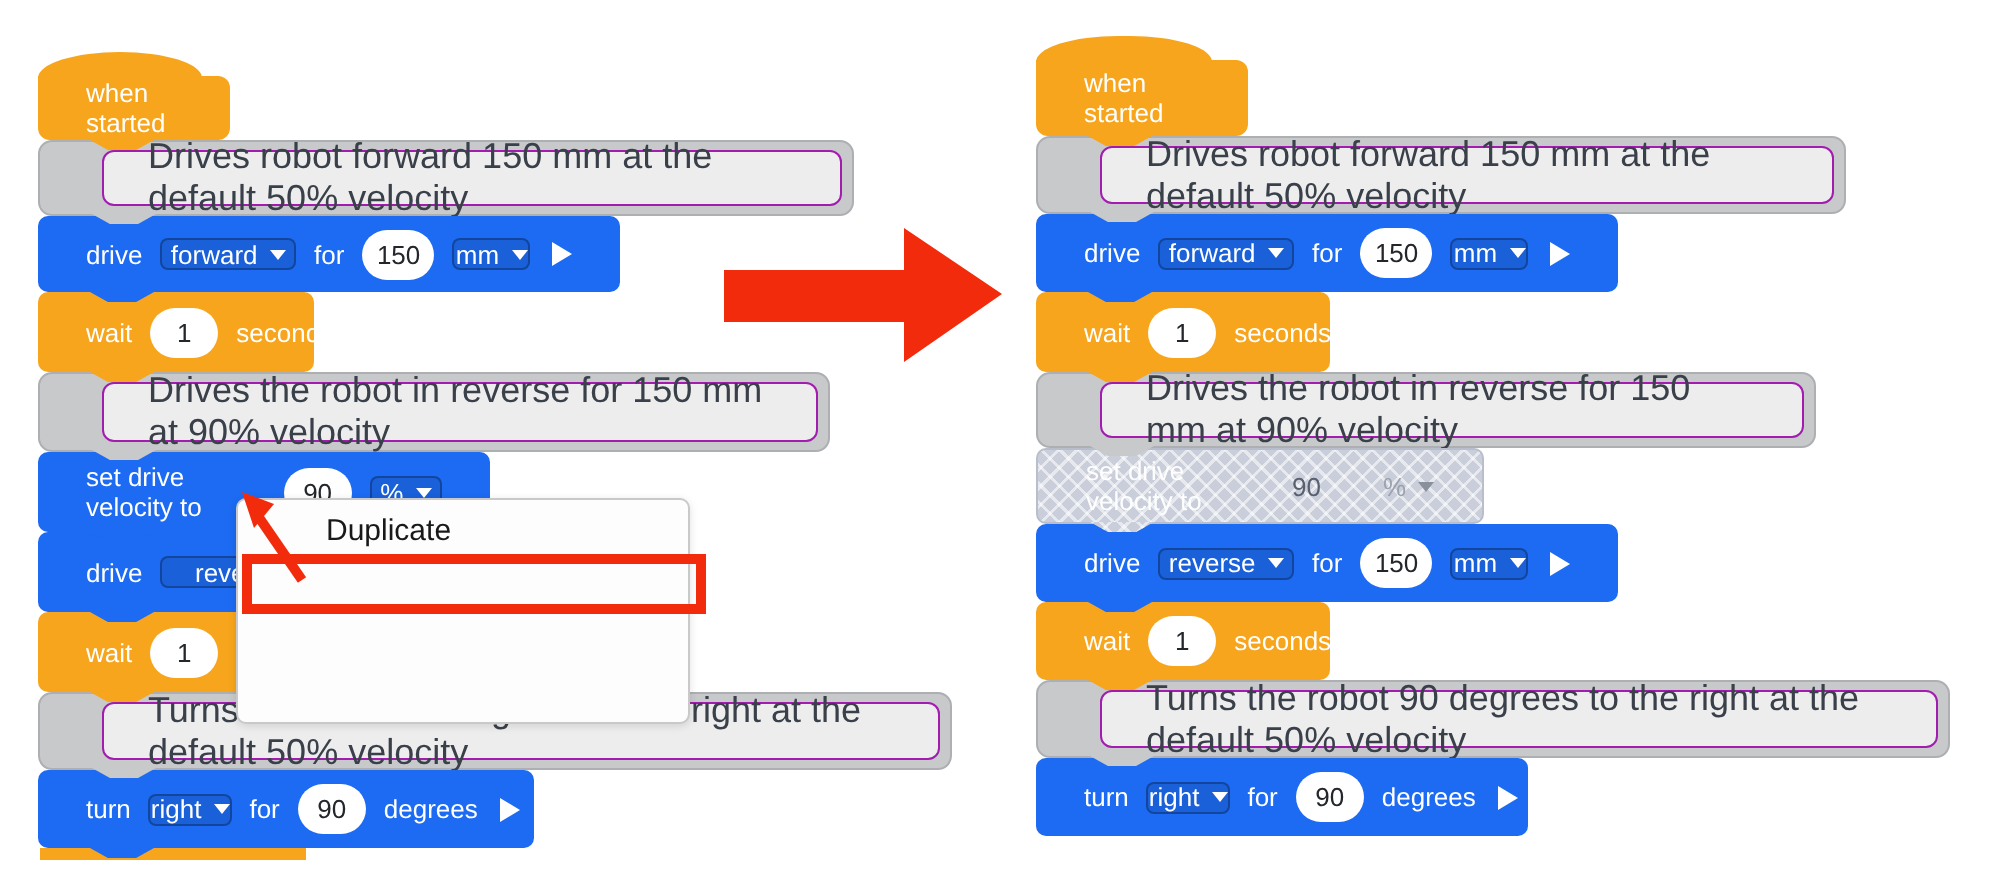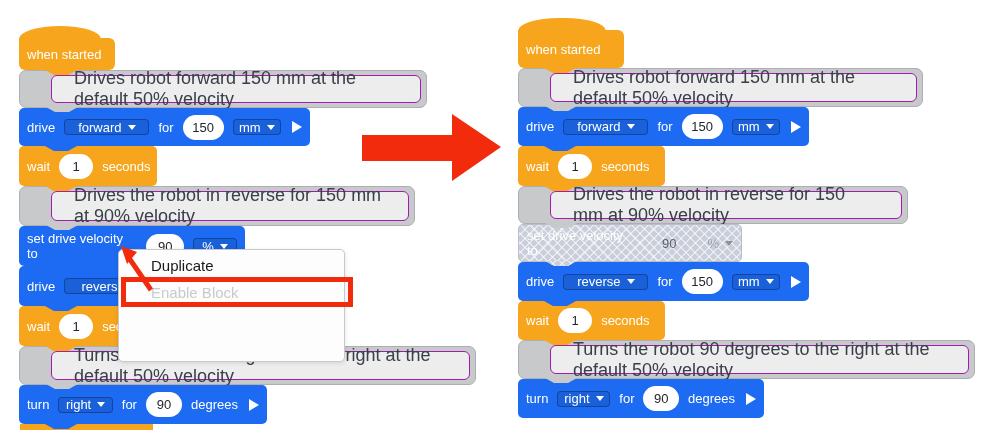--- a/index.html
+++ b/index.html
@@ -1,21 +1,21 @@
 <!DOCTYPE html>
 <html><head>
 <meta charset="utf-8">
 <style>
   * { box-sizing: border-box; margin: 0; padding: 0; }
   html,body { background:#fff; }
   .canvas { position:relative; width:997px; height:445px; background:#fff; overflow:hidden;
             font-family:"Liberation Sans", sans-serif; }
 
   
-  .blk { position:absolute; display:flex; align-items:center; gap:9px; padding:0 8px;
+  .blk { position:absolute; display:flex; align-items:center; gap:9px; padding:0 24px;
          border-radius:5px; color:#fff; font-size:13px; font-weight:500; }
   .c-blue   { background:#1C6BF2; }
   .c-orange { background:#F7A51C; }
   .c-gray   { background:#C7C9CB; }
   .c-disabled { background:#C9CEDA;
       background-image:
         repeating-linear-gradient(45deg,  rgba(255,255,255,.55) 0 1.5px, transparent 1.5px 6.5px),
         repeating-linear-gradient(135deg, rgba(255,255,255,.55) 0 1.5px, transparent 1.5px 6.5px);
       border:1px solid #B8BECB; }
 
@@ -42,21 +42,21 @@
 
   
   .dis-label { color:rgba(255,255,255,.97); }
   .dis-value { color:#596070; margin-left:16px; font-weight:500; }
   .dis-unit  { color:#9BA2AE; margin-left:22px; display:flex; align-items:center; gap:6px; }
   .dis-caret { width:0; height:0; border-left:4px solid transparent; border-right:4px solid transparent;
                border-top:5px solid #8A919C; }
 
   
   .menu { position:absolute; left:118px; top:249px; width:227px; height:113px; background:#FDFDFD;
-          border:1px solid #C9C9C9; border-radius:5px; z-index:10; padding:2px 0;
+          border:1px solid #C9C9C9; border-radius:5px; z-index:10; padding:2px 12px;
           box-shadow:0 1px 4px rgba(0,0,0,.12); }
   .menu-item { height:27px; line-height:27px; padding-left:32px; font-size:15px; color:#18191A; }
   .menu-item.hl { background:#D8E9F9; }
   .menu-item.off { color:#C8CACD; }
   .red-box { position:absolute; left:121px; top:277px; width:232px; height:30px;
              border:5px solid #F22B0D; z-index:12; pointer-events:none; }
 
   .overlay { position:absolute; left:0; top:0; width:997px; height:445px; z-index:30; pointer-events:none; }
 </style>
 </head>
@@ -156,21 +156,20 @@
       </span>
       <span>degrees</span>
       <i class="play"></i>
       <i class="tab c-blue"></i>
     </div>
 
     <div style="position:absolute; left:20px; top:424px; width:133px; height:6px; background:#F7A51C;"></div>
 
     <div class="menu">
       <div class="menu-item">Duplicate</div>
-      <div class="menu-item off">Enable Block</div>
     </div>
     <div class="red-box"></div>
   </div>
 
   <div>
 
     <div class="blk c-orange" style="left:518px; top:30px; width:106px; height:38px; border-radius:0 6px 6px 6px;">
       <div class="dome c-orange" style="width:88px;"></div>
       <span>when started</span>
       <i class="tab c-orange"></i>

